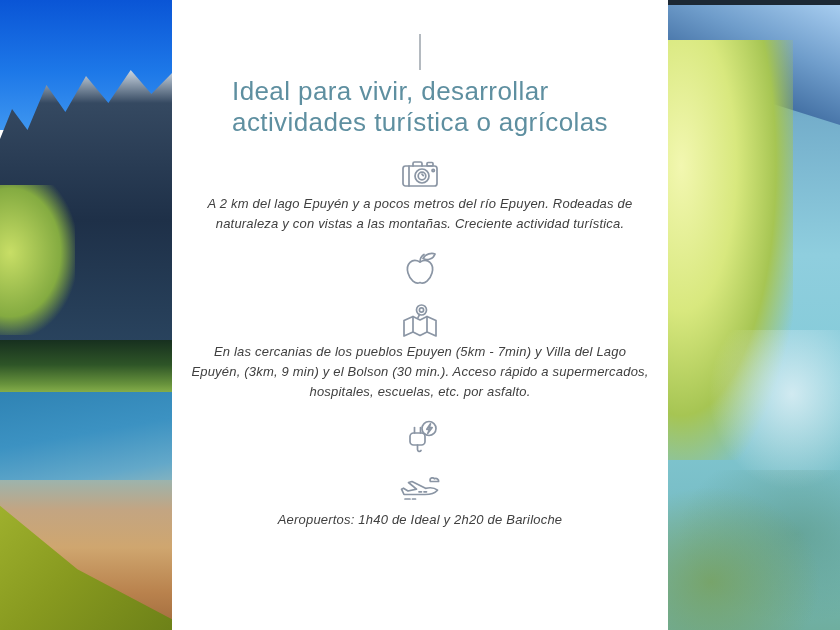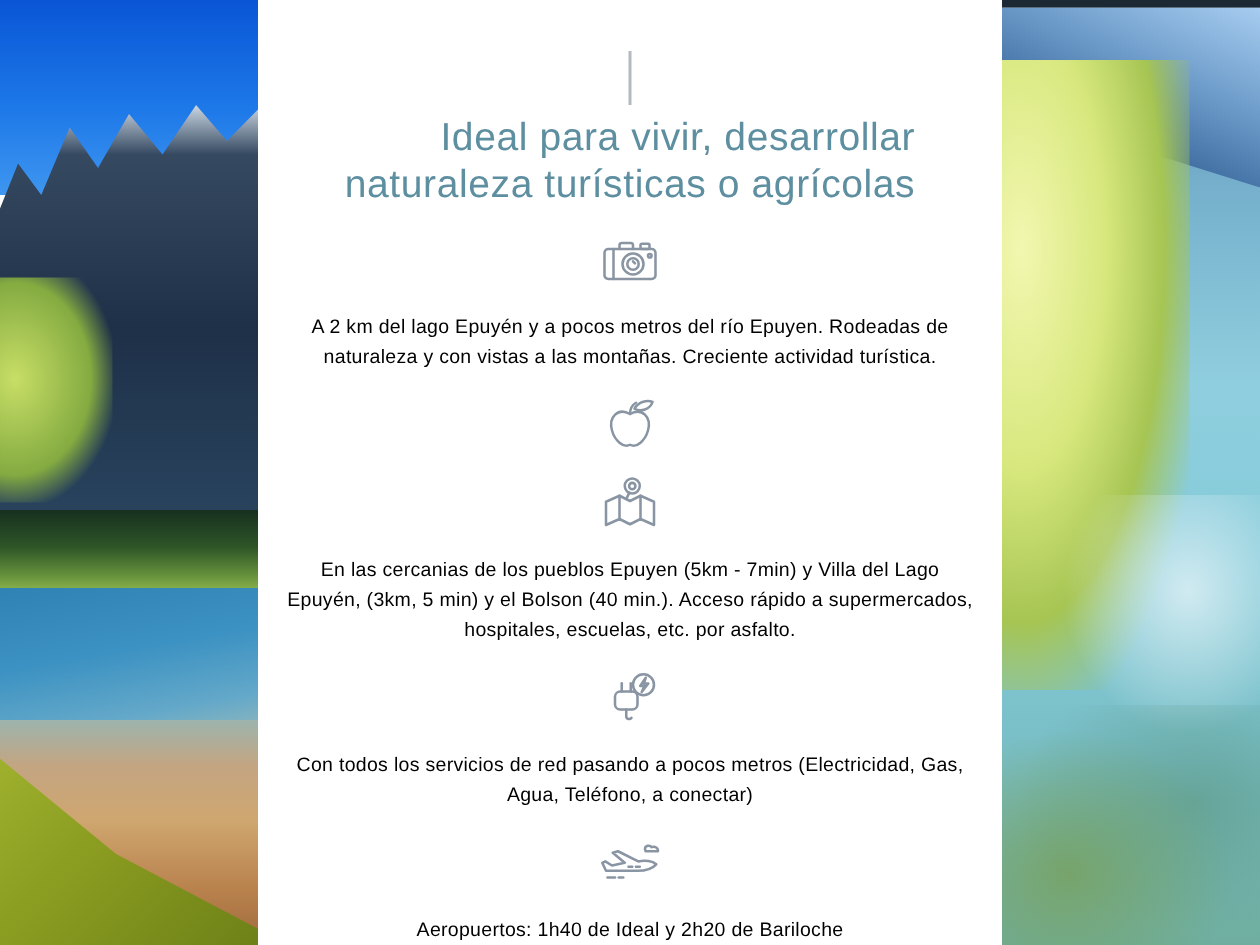--- a/index.html
+++ b/index.html
@@ -42,30 +42,30 @@
                           radial-gradient(ellipse at 75% 40%,rgba(90,150,130,.6) 0%,rgba(90,150,130,0) 65%); }
 
   
   .content {
     position:absolute; left:172px; top:0; width:496px; height:630px;
     display:flex; flex-direction:column; align-items:center;
     background:#ffffff;
   }
   .divider { width:2px; height:36px; margin-top:34px; background:#b4bac0; }
   .title {
-    margin-top:6px; text-align:right;
+    margin-top:6px; text-align:left;
     color:#5e8fa0; font-size:26px; line-height:31px; font-weight:400;
     letter-spacing:.4px;
   }
   .section { margin-top:18px; display:flex; flex-direction:column; align-items:center; }
   .icon-box { height:34px; display:flex; align-items:center; justify-content:center; }
   .icon-box svg { stroke:#8a95a4; fill:none; stroke-width:1.7; stroke-linecap:round; stroke-linejoin:round; }
   .blurb {
-    margin-top:18px; width:458px; text-align:center;
-    color:#000000; font-size:13px; line-height:20px; letter-spacing:.2px;
+    margin-top:4px; width:458px; text-align:center;
+    color:#404040; font-size:13px; line-height:20px; letter-spacing:.2px;font-style:italic;
   }
 </style>
 </head>
 <body>
 
 <div class="canvas">
 
   <div class="photo photo-left">
     <div class="layer lp-sky"></div>
     <div class="layer lp-mountain"></div>
@@ -84,21 +84,21 @@
     <div class="layer rp-weeds"></div>
     <div class="layer rp-dark"></div>
   </div>
 
   <div class="content">
 
     <div class="divider"></div>
 
     <h1 class="title">
       <span>Ideal para vivir, desarrollar</span><br>
-      <span>naturaleza turísticas o agrícolas</span>
+      <span>actividades turística o agrícolas</span>
     </h1>
 
     <div class="section">
       <div class="icon-box">
         <svg width="42" height="32" viewBox="0 0 42 32">
           <rect x="4" y="9" width="34" height="20" rx="2.5"></rect>
           <path d="M14 9 v-2.5 a1.5 1.5 0 0 1 1.5 -1.5 h6 a1.5 1.5 0 0 1 1.5 1.5 V9"></path>
           <rect x="28" y="5.5" width="6" height="3.5" rx="1"></rect>
           <line x1="10" y1="9" x2="10" y2="29"></line>
           <circle cx="23" cy="19" r="7"></circle>
@@ -124,35 +124,34 @@
       <div class="icon-box">
         <svg width="40" height="36" viewBox="0 0 40 36">
           <path d="M4 17.5 L13 13.5 L20 17 L27 13.5 L36 17.5 V33 L27 29 L20 32.5 L13 29 L4 33 Z"></path>
           <line x1="13" y1="13.5" x2="13" y2="29"></line>
           <line x1="27" y1="13.5" x2="27" y2="29"></line>
           <circle cx="21.5" cy="7" r="5"></circle>
           <circle cx="21.5" cy="7" r="2.1"></circle>
           <line x1="19.6" y1="11.4" x2="18" y2="14.6"></line>
         </svg>
       </div>
-      <p class="blurb">En las cercanias de los pueblos Epuyen (5km - 7min) y Villa del Lago Epuyén, (3km, 5 min) y el Bolson (40 min.). Acceso rápido a supermercados, hospitales, escuelas, etc. por asfalto.</p>
+      <p class="blurb">En las cercanias de los pueblos Epuyen (5km - 7min) y Villa del Lago Epuyén, (3km, 9 min) y el Bolson (30 min.). Acceso rápido a supermercados, hospitales, escuelas, etc. por asfalto.</p>
     </div>
 
     <div class="section">
       <div class="icon-box">
         <svg width="38" height="38" viewBox="0 0 38 38">
           <rect x="9" y="15" width="15" height="12" rx="3.5"></rect>
           <line x1="13.5" y1="15" x2="13.5" y2="9.5"></line>
           <line x1="19.5" y1="15" x2="19.5" y2="9.5"></line>
           <path d="M16.5 27 v4.5 c0 2 2.5 2.5 3.5 1"></path>
           <circle cx="28" cy="10.5" r="7"></circle>
           <path d="M29.5 5.8 L25.8 11.3 H28.6 L26.8 15.3 L31.2 9.6 H28.3 Z"></path>
         </svg>
       </div>
-      <p class="blurb">Con todos los servicios de red pasando a pocos metros (Electricidad, Gas, Agua, Teléfono, a conectar)</p>
     </div>
 
     <div class="section">
       <div class="icon-box">
         <svg width="46" height="32" viewBox="0 0 46 32">
           <path d="M7 21.5 L28 21.5 C 34 21.5 38.5 19.5 40.5 17.2 C 38 15 33 14.3 28.5 15.3 L15 8.5 L11.5 9.5 L19.5 16.2 L11 18 L6.5 15.2 L4.5 16.2 Z"></path>
           <line x1="22" y1="18.8" x2="24.5" y2="18.8"></line>
           <line x1="27" y1="18.8" x2="29.5" y2="18.8"></line>
           <path d="M33 7 c0-2.2 3.2-3 4.4-1.2 c2.2-1 4.6 .6 4.2 2.7 h-8.2 Z"></path>
           <line x1="8" y1="26" x2="13" y2="26"></line>

